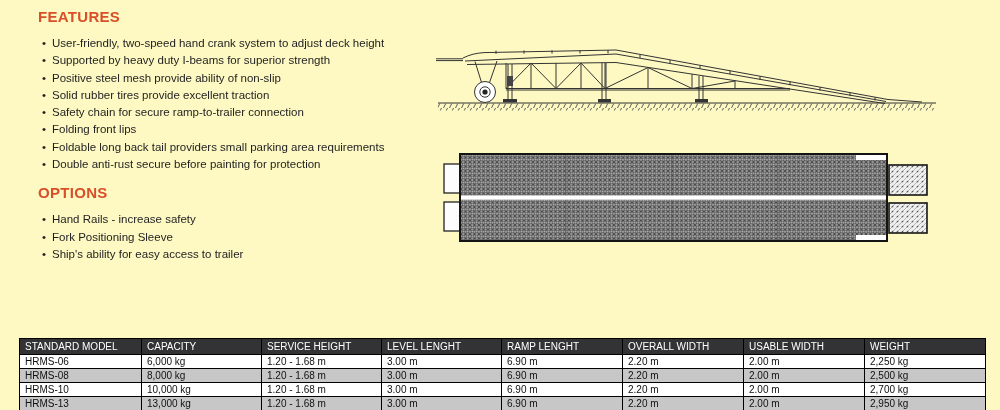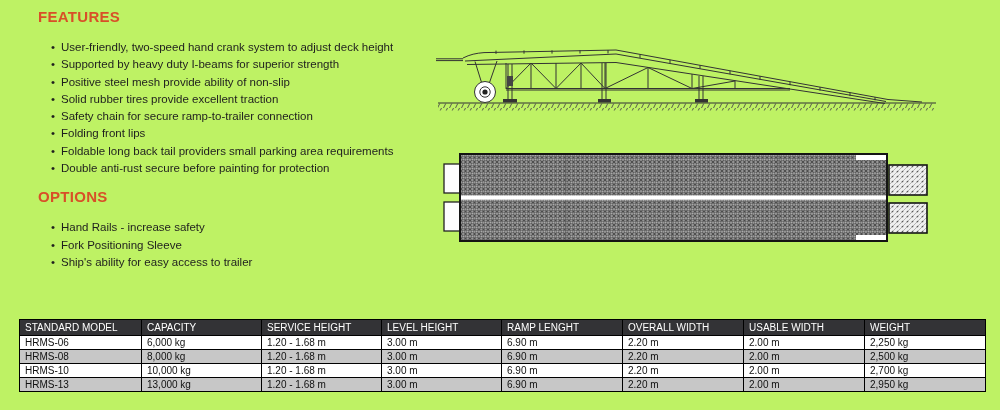--- a/index.html
+++ b/index.html
@@ -5,40 +5,40 @@
   :root{
     --heading:#d84f28; --text:#1e1e1e; --table-header-bg:#333336;
     --table-header-text:#ffffff; --row-alt-bg:#c7c7c7; --border:#000000;
   }
   *{box-sizing:border-box;}
   html,body{margin:0;padding:0;}
   body{
     width:1000px;height:410px;background:#ffffff;
     font-family:"Liberation Sans", sans-serif;color:var(--text);
   }
-  .page{position:relative;width:1000px;height:410px;background:#bef264;overflow:hidden;}
+  .page{position:relative;width:1000px;height:410px;background:#fef9c3;overflow:hidden;}
 
   
   .text-col{position:absolute;left:38px;top:8px;width:400px;}
   .section-title{
     font-size:15px;font-weight:bold;color:var(--heading);
     margin:0 0 9px 0;line-height:18px;letter-spacing:.3px;
   }
-  .bullet-list{list-style:none;margin:13px;padding:0;}
+  .bullet-list{list-style:none;margin:4px;padding:0;}
   .bullet-list li{font-size:11.5px;line-height:17.3px;color:var(--text);white-space:nowrap;}
   .bullet{display:inline-block;width:10px;}
   .features-gap{margin-bottom:11px;}
 
   
   .side-view{position:absolute;left:430px;top:20px;}
   .top-view{position:absolute;left:425px;top:144px;}
 
   
   .spec-table{
-    position:absolute;left:19px;top:319px;width:966px;
+    position:absolute;left:19px;top:338px;width:966px;
     border-collapse:collapse;table-layout:fixed;font-size:10px;border-radius:19px;
   }
   .spec-table th{
     background:var(--table-header-bg);color:var(--table-header-text);
     font-weight:normal;text-align:left;padding:2px 2px 2px 5px;
     border:1px solid var(--border);height:14px;overflow:hidden;white-space:nowrap;
   }
   .spec-table td{
     border:1px solid var(--border);padding:1px 2px 1px 5px;height:13px;
     color:#101010;background:#fff;overflow:hidden;white-space:nowrap;
@@ -194,21 +194,21 @@
       <col style="width:121px">
         <col style="width:121px">
         <col style="width:121px">
         <col style="width:121px">
     </colgroup>
     <thead>
       <tr>
         <th>STANDARD MODEL</th>
         <th>CAPACITY</th>
         <th>SERVICE HEIGHT</th>
-        <th>LEVEL HEIGHT</th>
+        <th>LEVEL LENGHT</th>
         <th>RAMP LENGHT</th>
         <th>OVERALL WIDTH</th>
         <th>USABLE WIDTH</th>
         <th>WEIGHT</th>
       </tr>
     </thead>
     <tbody>
       <tr>
         <td>HRMS-06</td>
         <td>6,000 kg</td>

